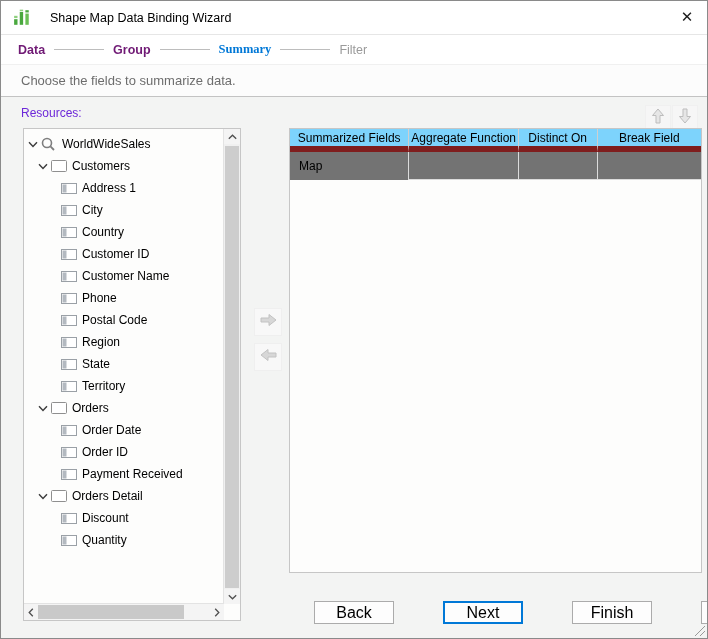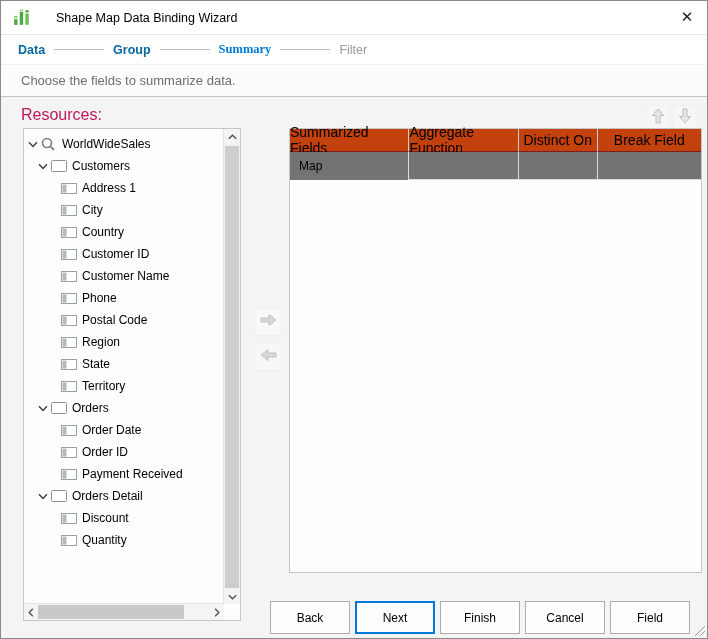--- a/index.html
+++ b/index.html
@@ -1,36 +1,36 @@
 <!DOCTYPE html>
 <html><head>
 <meta charset="utf-8">
 <style>
   html,body{margin:0;padding:0;background:#ffffff;font-family:"Liberation Sans",sans-serif;}
   .dialog{position:relative;width:708px;height:639px;box-sizing:border-box;border:1px solid #8a8a8a;background:#fff;overflow:hidden;}
 
   
   .titlebar{position:absolute;left:0;top:0;right:0;height:33px;background:#fff;border-bottom:1px solid #e6e6e6;display:flex;align-items:center;}
   .app-icon{margin-left:12px;width:18px;height:18px;display:flex;align-items:center;}
-  .title{margin-left:25px;font-size:12.5px;color:#000;}
+  .title{margin-left:19px;font-size:12.5px;color:#000;}
   .close{position:absolute;right:10px;top:6px;width:20px;height:20px;display:flex;align-items:center;justify-content:center;font-size:15px;color:#1a1a1a;cursor:pointer;}
 
   
   .steps{position:absolute;top:34px;left:0;right:0;height:29px;background:#fff;display:flex;align-items:center;padding-left:17px;border-bottom:1px solid #f0f0f0;}
-  .step{font-size:12.5px;font-weight:bold;color:#0369a1;}
+  .step{font-size:12.5px;font-weight:bold;color:#701a75;}
   .step.active{color:#0078d7;font-family:Liberation Serif, serif;}
   .step.upcoming{color:#9a9a9a;font-weight:normal;}
   .connector{width:50px;height:1px;background:#bdbdbd;margin:0 9px;}
 
   
   .subtitle-row{position:absolute;top:64px;left:0;right:0;height:31px;background:#fcfcfc;border-bottom:1px solid #c3c3c3;display:flex;align-items:center;padding-left:20px;font-size:13px;color:#6d6d6d;}
 
   
   .content{position:absolute;top:96px;left:0;right:0;bottom:0;background:#f3f4f3;}
-  .resources-label{position:absolute;left:20px;top:9px;font-size:16px;color:#be185d;}
+  .resources-label{position:absolute;left:20px;top:9px;font-size:12px;color:#6d28d9;}
 
   
   .tree-box{position:absolute;left:22px;top:31px;width:218px;height:493px;box-sizing:border-box;background:#fdfdfc;border:1px solid #c6c6c6;}
   .tree-items{position:absolute;left:0;top:0;right:16px;bottom:16px;overflow:hidden;padding-top:4px;}
   .tree-row{height:22px;display:flex;align-items:center;font-size:12px;color:#000;white-space:nowrap;}
   .chev{width:13px;display:inline-flex;align-items:center;justify-content:flex-start;flex:0 0 13px;}
   .ticon{width:21px;display:inline-flex;align-items:center;flex:0 0 21px;}
 
   
   .vscroll{position:absolute;top:0;right:0;width:16px;bottom:16px;background:#f0f0f0;border-left:1px solid #e3e3e3;}
@@ -46,30 +46,30 @@
   .transfer-btn{position:absolute;left:253px;width:26px;height:26px;background:#f8f8f8;border:1px solid #efefef;display:flex;align-items:center;justify-content:center;cursor:pointer;}
   .transfer-add{top:211px;} .transfer-remove{top:246px;}
 
   
   .reorder-btn{position:absolute;width:24px;height:23px;background:#f6f6f6;border:1px solid #f0f0f0;display:flex;align-items:center;justify-content:center;cursor:pointer;}
   .reorder-up{left:644px;top:8px;} .reorder-down{left:671px;top:8px;}
 
   
   .right-box{position:absolute;left:288px;top:31px;width:413px;height:445px;box-sizing:border-box;background:#fdfdfc;border:1px solid #c6c6c6;}
   .grid-header{display:flex;}
-  .th{height:23px;box-sizing:border-box;border-right:1px solid #cfcfcf;border-bottom:1px solid #7f1d1d;display:flex;align-items:center;justify-content:center;font-size:14px;color:#000;background:#c2410c;}
+  .th{height:23px;box-sizing:border-box;border-right:1px solid #cfcfcf;border-bottom:6px solid #7f1d1d;display:flex;align-items:center;justify-content:center;font-size:12px;color:#000;background:#7dd3fc;}
   .grid-row{display:flex;}
   .td{height:28px;box-sizing:border-box;border-right:1px solid #dcdcdc;display:flex;align-items:center;padding-left:9px;font-size:12px;color:#000;background:#737373;}
   .td.boxed{border-bottom:1px solid #dcdcdc;}
   .c1{width:120px;} .c2{width:110px;} .c3{width:79px;} .c4{width:104px;border-right:none;}
   .th.c4{border-right:none;}
 
   
   .footer{position:absolute;left:269px;top:504px;display:flex;gap:5px;}
-  .btn{width:80px;height:33px;box-sizing:border-box;background:#fdfdfd;border:1px solid #ababab;display:flex;align-items:center;justify-content:center;font-size:12px;color:#000;cursor:pointer;}
+  .btn{width:80px;height:23px;box-sizing:border-box;background:#fdfdfd;border:1px solid #ababab;display:flex;align-items:center;justify-content:center;font-size:16px;color:#000;cursor:pointer;margin-left:44px;}
   .btn.default{border:2px solid #0078d7;}
 
   .grip{position:absolute;right:1px;bottom:1px;width:15px;height:15px;}
 </style>
 </head>
 <body>
 
 <div class="dialog">
 
   <div class="titlebar">

